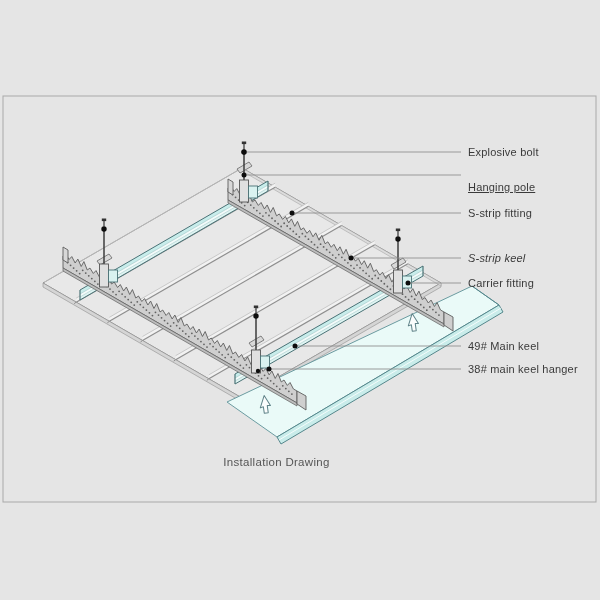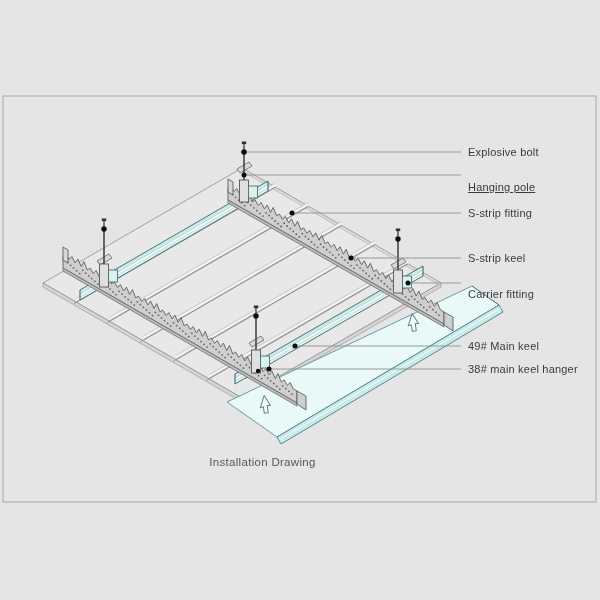--- a/index.html
+++ b/index.html
@@ -1,20 +1,20 @@
 <!DOCTYPE html>
 <html><head>
 <meta charset="utf-8">
 <style>
   html,body{margin:0;padding:0;background:#ffffff;}
   body{font-family:"Liberation Sans","DejaVu Sans",sans-serif;}
   #stage{position:relative;width:600px;height:600px;background:#e5e5e5;overflow:hidden;}
   #diagram-svg{position:absolute;left:0;top:0;}
   .lbl{position:absolute;font-size:11px;color:#3a3a3a;white-space:nowrap;line-height:14px;letter-spacing:.2px;}
-  #title{position:absolute;left:180px;top:456px;width:165px;text-align:center;
+  #title{position:absolute;left:194px;top:456px;width:165px;text-align:center;
          font-size:11.5px;color:#565656;letter-spacing:.3px;}
 </style>
 </head>
 <body>
 
 <div id="stage">
   <svg id="diagram-svg" width="600" height="600" viewBox="0 0 600 600">
       <g>
         <rect x="3" y="96" width="593" height="406" fill="none" stroke="#a9a9a9" stroke-width="1"></rect>
       </g>
@@ -292,19 +292,19 @@
         <line x1="295" y1="346" x2="461" y2="346" stroke="#909090" stroke-width="0.9"></line>
         <circle cx="295" cy="346" r="2.5" fill="#0d0d0d"></circle>
         <line x1="269" y1="369" x2="461" y2="369" stroke="#909090" stroke-width="0.9"></line>
         <circle cx="269" cy="369" r="2.5" fill="#0d0d0d"></circle>
       </g>
     </svg>
   <div id="labels">
       <div class="lbl" style="left: 468px; top: 145px;">Explosive bolt</div>
       <div class="lbl" style="left: 468px; top: 180px; text-decoration: underline;">Hanging pole</div>
       <div class="lbl" style="left: 468px; top: 206px;">S-strip fitting</div>
-      <div class="lbl" style="left: 468px; top: 251px;">S-strip keel</div>
-      <div class="lbl" style="left: 468px; top: 276px; margin-top: 11px;">Carrier fitting</div>
+      <div class="lbl" style="left: 468px; top: 251px; font-style: italic;">S-strip keel</div>
+      <div class="lbl" style="left: 468px; top: 276px;">Carrier fitting</div>
       <div class="lbl" style="left: 468px; top: 339px;">49# Main keel</div>
       <div class="lbl" style="left: 468px; top: 362px;">38# main keel hanger</div>
     </div>
   <div id="title">Installation Drawing</div>
 </div>
 
 </body></html>

